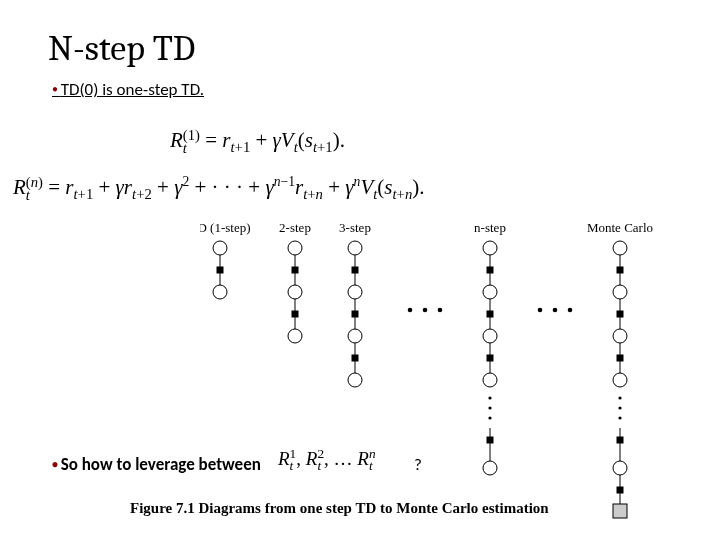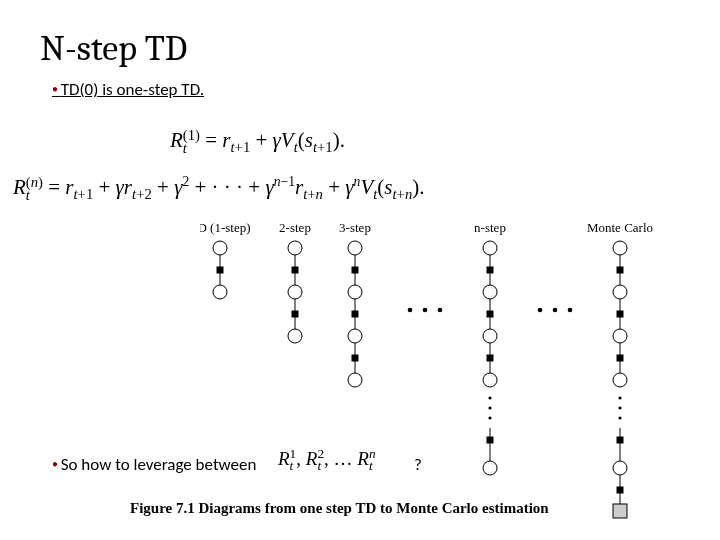--- a/index.html
+++ b/index.html
@@ -17,21 +17,21 @@
     height: 540px;
     position: relative;
     box-sizing: border-box;
     padding: 20px 40px;
   }
   .title {
     font-family: Cambria, Georgia, serif;
     font-size: 36px;
     font-weight: 400;
     color: #000;
-    margin: 8px 0 10px 0;
+    margin: 8px 0 10px 8px;
   }
   .bullet {
     font-size: 17px;
     color: #000;
     margin: 4px 0 4px 12px;
     text-decoration: underline;
   }
   .bullet::before {
     content: "• ";
     color: #8b0000;
@@ -70,20 +70,21 @@
     left: 200px;
     width: 460px;
     height: 310px;
   }
 
   .bullet2 {
     position: absolute;
     top: 454px;
     left: 52px;
     font-size: 17px;
+    font-weight: bold;
   }
   .bullet2::before {
     content: "• ";
     color: #8b0000;
     font-size: 12px;
     vertical-align: 2px;
   }
   .rseq {
     position: absolute;
     top: 448px;

